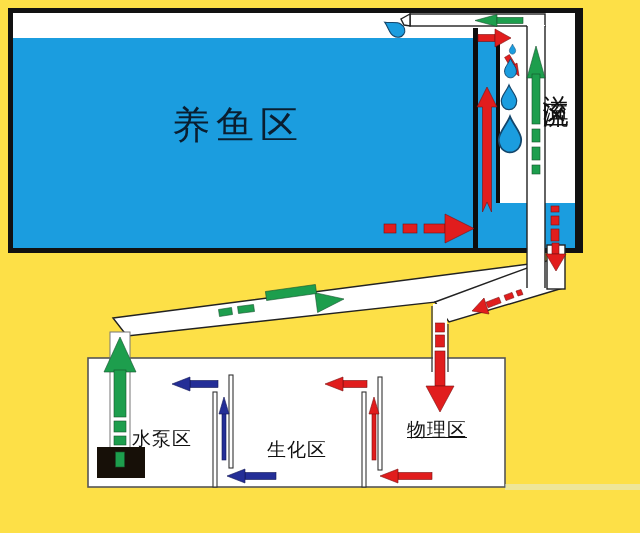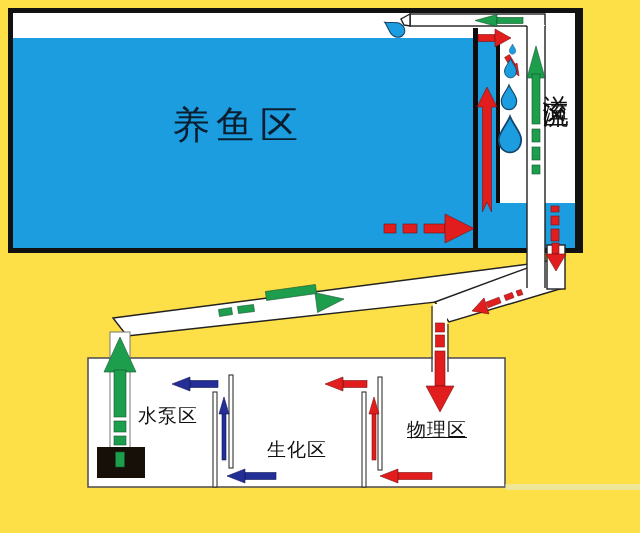--- a/index.html
+++ b/index.html
@@ -5,21 +5,21 @@
   html,body{margin:0;padding:0;background:#fff;}
   .stage{
     position:relative;width:640px;height:533px;background:#fde047;overflow:hidden;
     font-family:"Liberation Serif","DejaVu Serif",serif;
   }
   .stage svg{position:absolute;left:0;top:0;}
   .lbl{position:absolute;color:#0a0a0a;line-height:1;white-space:nowrap;}
   .lbl-fish{left:172px;top:106px;font-size:38px;letter-spacing:6px;color:#0a1e30;font-weight:500;}
   .lbl-overflow{left:542px;top:75px;font-size:26px;letter-spacing:4px;writing-mode:vertical-rl;text-orientation:upright;color:#101010;}
   .lbl-sump{font-size:19px;letter-spacing:1px;color:#101010;}
-  .lbl-pump{left:132px;top:406px;padding-left:6px;}
+  .lbl-pump{left:132px;top:429px;}
   .lbl-bio{left:267px;top:440px;}
   .lbl-physical{left:407px;top:420px;text-decoration:underline;}
 </style>
 </head>
 <body>
 
 <div class="stage">
 
 <svg width="640" height="533" viewBox="0 0 640 533">
   <defs>

